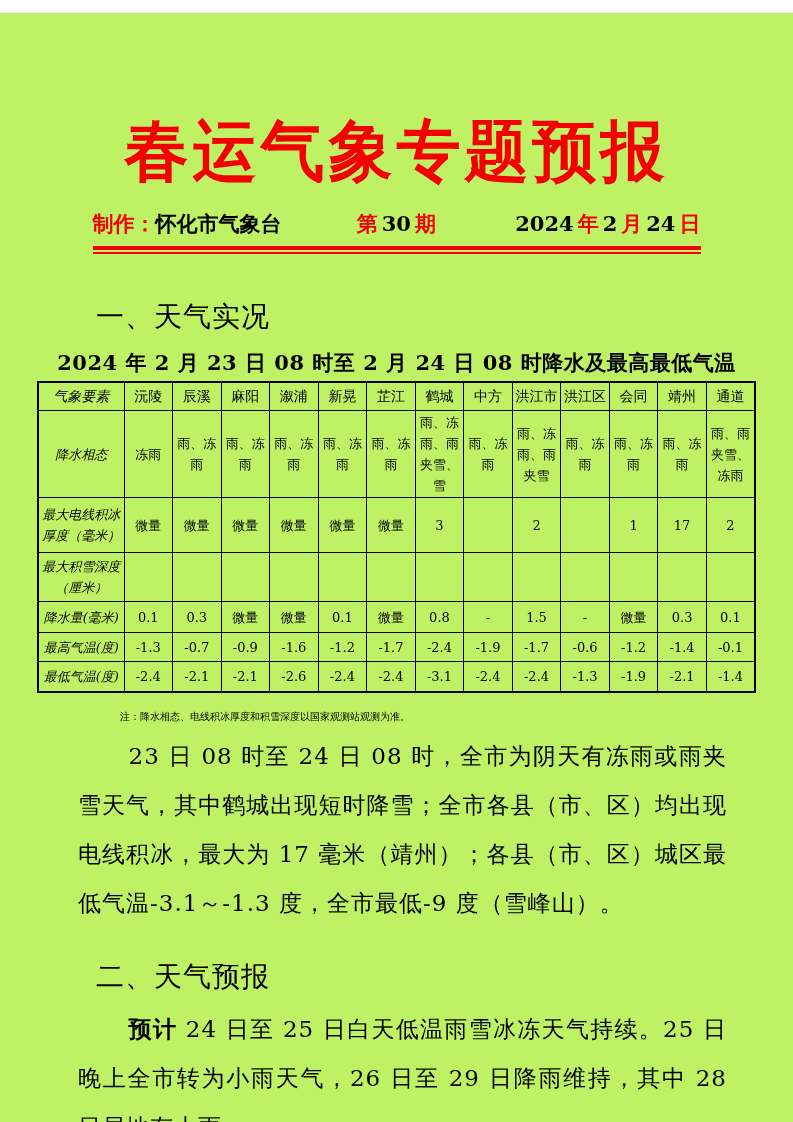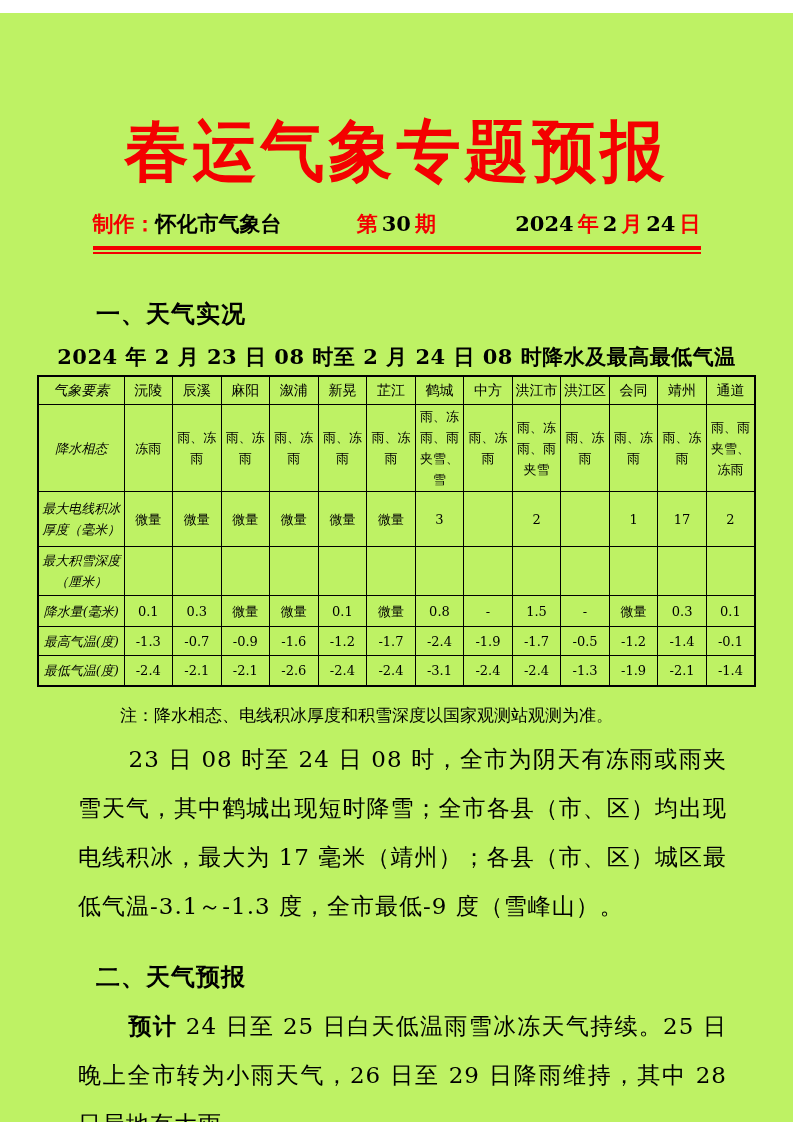--- a/index.html
+++ b/index.html
@@ -36,22 +36,22 @@
     white-space:nowrap;
   }
   .red { color:#f40000; }
   .meta-row .num { margin:0 4px; color:#000; }
   .rule-wrap { width:608px; margin:8px auto 0; }
   .rule-thick { height:4px; background:#f40000; }
   .rule-thin  { height:2px; background:#f40000; margin-top:2px; }
   
   .sec-heading {
     margin:44px 0 0 96px;
-    font-size:24px;
-    font-weight:bold;
+    font-size:28px;
+    font-weight:normal;
     font-family:"DejaVu Sans","Liberation Sans",sans-serif;
     letter-spacing:1px;
   }
   .table-title {
     margin-top:13px;
     text-align:center;
     font-size:21px;
     font-weight:bold;
     letter-spacing:0.5px;
   }
@@ -79,21 +79,21 @@
   table.weather thead tr { height:29px; }
   table.weather tbody tr:nth-child(1) { height:86px; }
   table.weather tbody tr:nth-child(2) { height:55px; }
   table.weather tbody tr:nth-child(3) { height:49px; }
   table.weather tbody tr:nth-child(4) { height:31px; }
   table.weather tbody tr:nth-child(5) { height:29px; }
   table.weather tbody tr:nth-child(6) { height:30px; }
   
   .table-note {
     margin:17px 0 0 120px;
-    font-size:17px;
+    font-size:10px;
   }
   .body-para {
     margin:8px 66px 0 78px;
     font-size:23px;
     line-height:49px;
     text-align:justify;
     text-indent:2.2em;
     letter-spacing:1px;
   }
   .sec-heading.second { margin-top:30px; }
@@ -215,21 +215,21 @@
           <td>最高气温(度)</td>
           <td>-1.3</td>
           <td>-0.7</td>
           <td>-0.9</td>
           <td>-1.6</td>
           <td>-1.2</td>
           <td>-1.7</td>
           <td>-2.4</td>
           <td>-1.9</td>
           <td>-1.7</td>
-          <td>-0.5</td>
+          <td>-0.6</td>
           <td>-1.2</td>
           <td>-1.4</td>
           <td>-0.1</td>
         </tr>
         <tr>
           <td>最低气温(度)</td>
           <td>-2.4</td>
           <td>-2.1</td>
           <td>-2.1</td>
           <td>-2.6</td>

